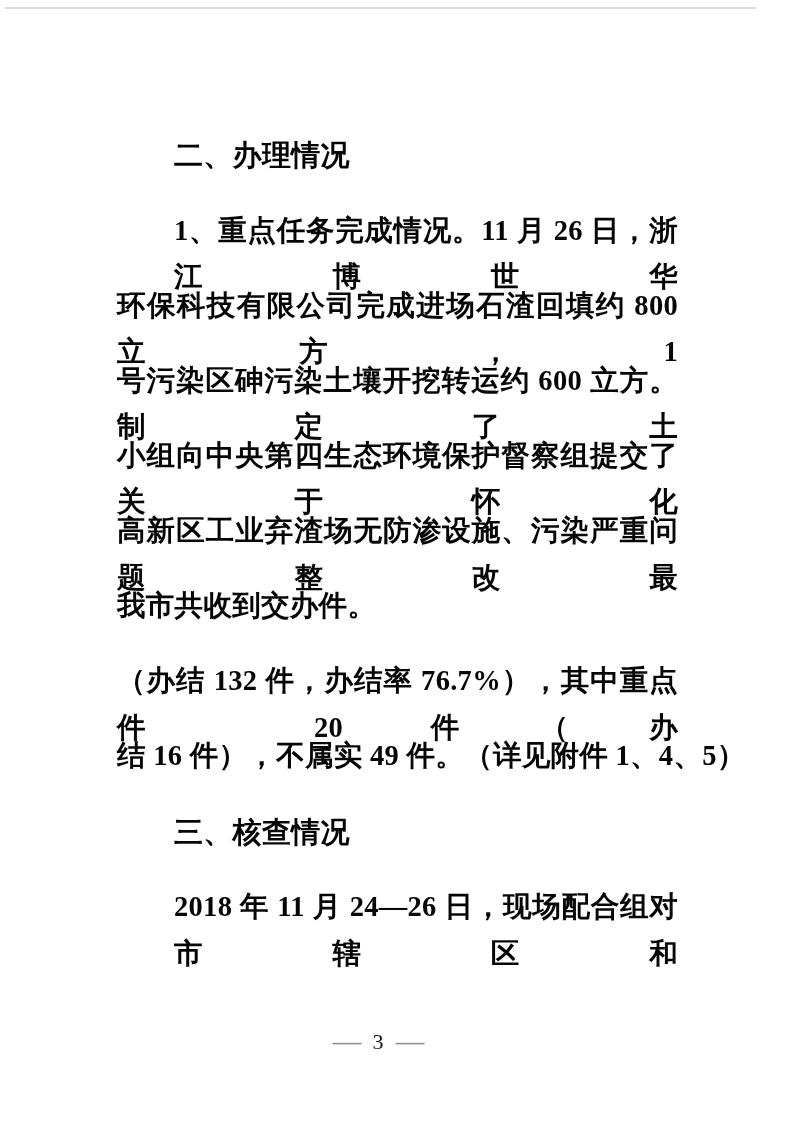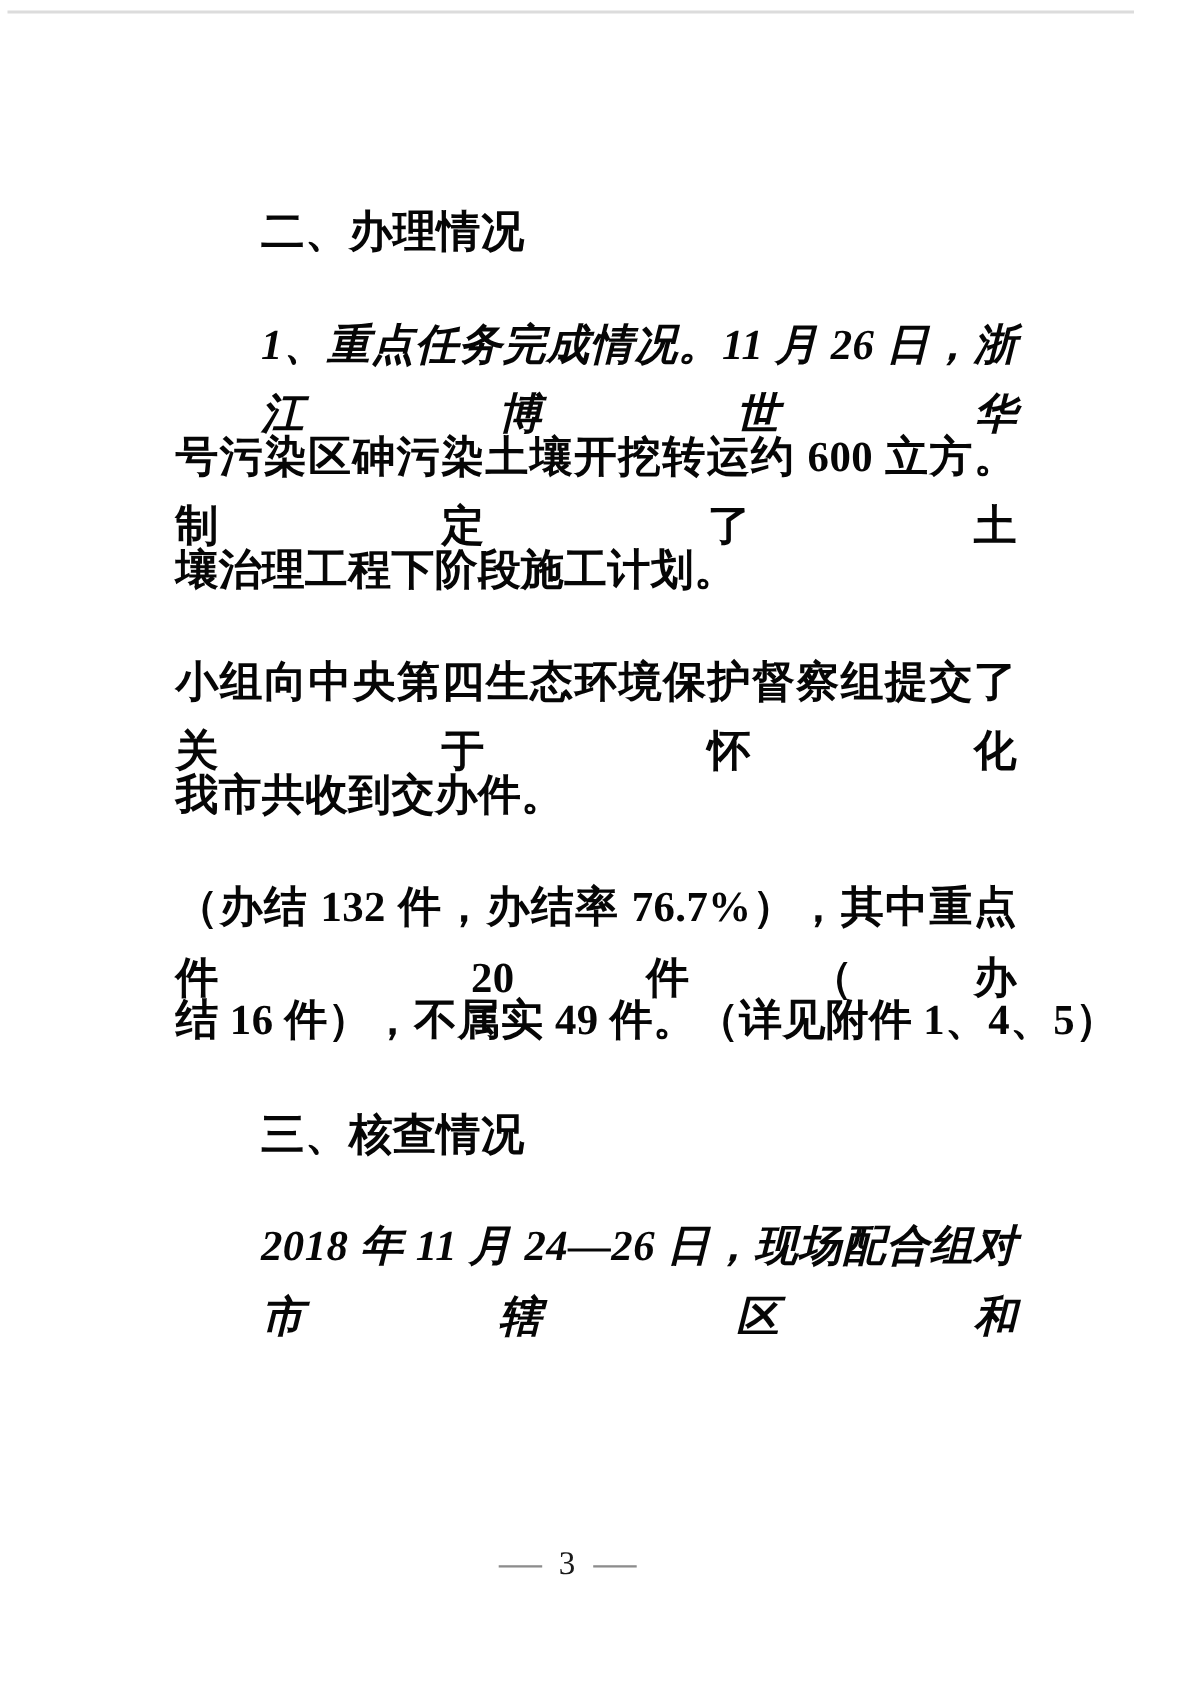--- a/index.html
+++ b/index.html
@@ -45,21 +45,20 @@
     padding-left: 57px;
     font-size: 29px;
   }
   .line.jst {
     white-space: normal;
     text-align: justify;
     text-align-last: justify;
   }
   .line.indent {
     padding-left: 57px;
-    font-style: italic;
   }
   .line.plain {
     text-align: left;
   }
   .page-footer {
     position: absolute;
     top: 1029px;
     left: 0;
     width: 100%;
     display: flex;
@@ -80,23 +79,24 @@
 </style>
 </head>
 <body>
 
 <div class="page">
   <div class="scan-line"></div>
 
   <main class="doc-body">
     <p class="line heading">二、办理情况</p>
     <p class="line jst indent">1、重点任务完成情况。11 月 26 日，浙江博世华</p>
+    <p class="line jst">环保科技有限公司完成进场石渣回填约 800 立方，1</p>
     <p class="line jst">号污染区砷污染土壤开挖转运约 600 立方。制定了土</p>
-    <p class="line plain">壤治理工程下阶段施工计划。</p>
     <p class="line jst">小组向中央第四生态环境保护督察组提交了关于怀化</p>
+    <p class="line jst">高新区工业弃渣场无防渗设施、污染严重问题整改最</p>
     <p class="line plain">我市共收到交办件。</p>
     <p class="line jst">（办结 132 件，办结率 76.7%），其中重点件 20 件（办</p>
     <p class="line plain">结 16 件），不属实 49 件。（详见附件 1、4、5）</p>
     <p class="line heading">三、核查情况</p>
     <p class="line jst indent">2018 年 11 月 24—26 日，现场配合组对市辖区和</p>
 
   </main>
 
   <footer class="page-footer">
     <span class="dash">—</span>

